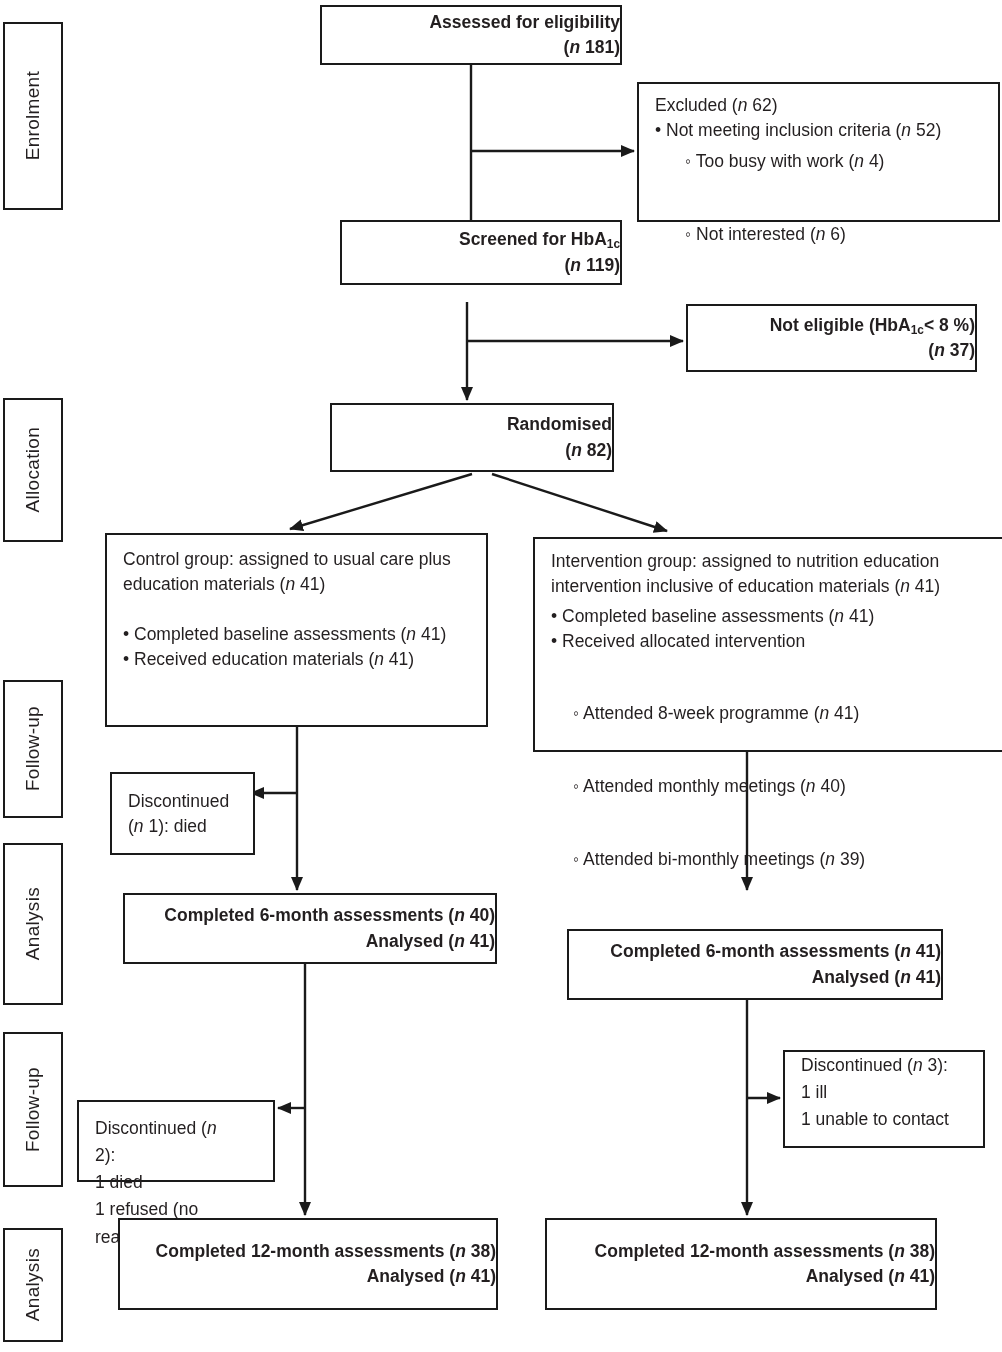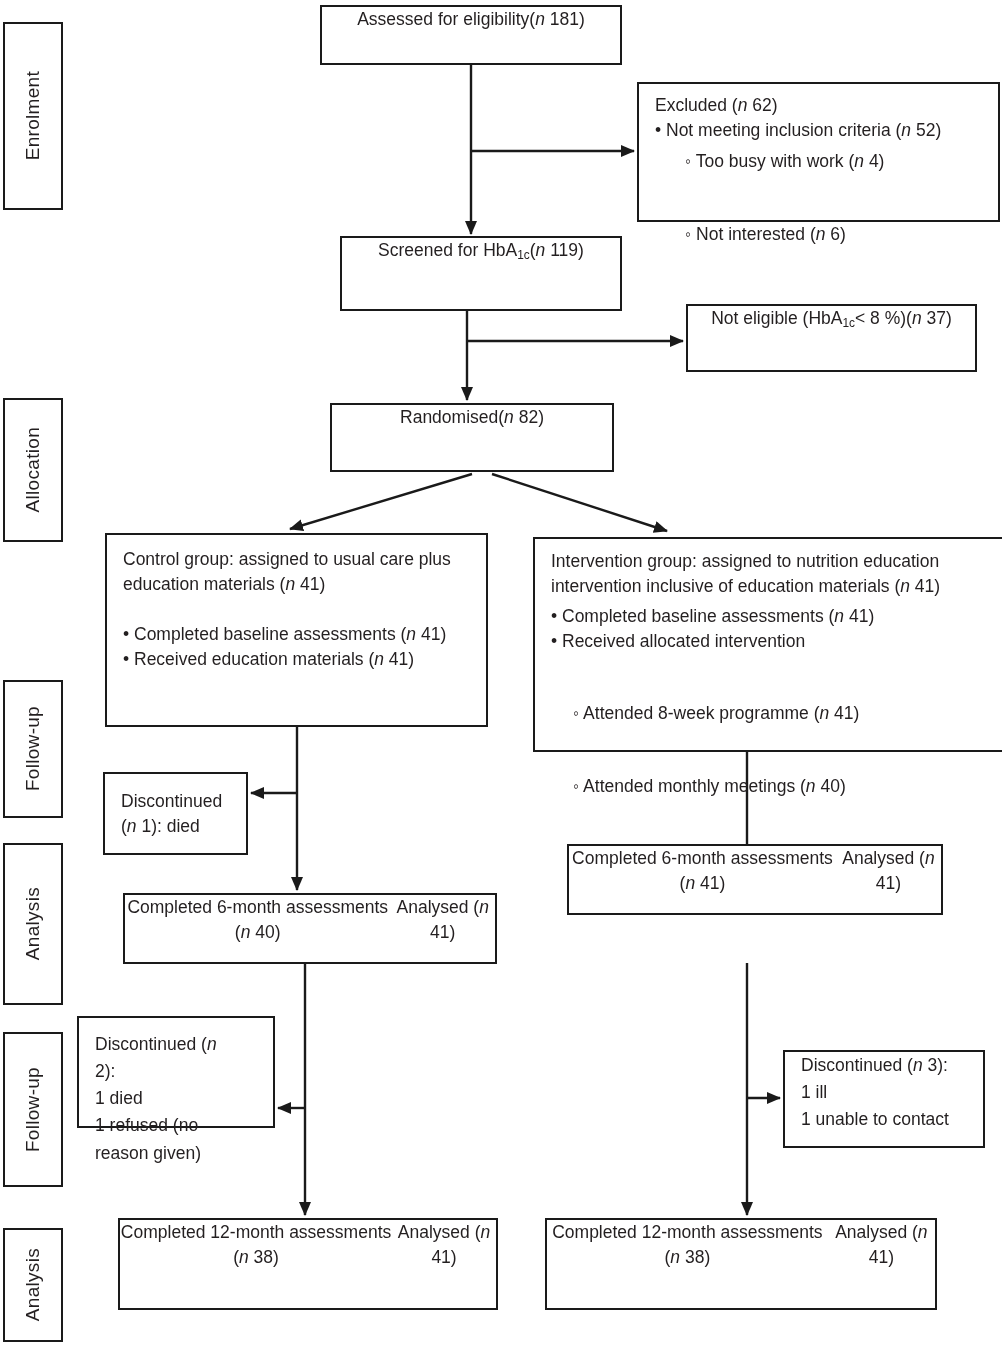--- a/index.html
+++ b/index.html
@@ -27,24 +27,25 @@
 
   .box {
     position: absolute;
     border: 2px solid #1a1a1a;
     background: #ffffff;
     font-size: 17.5px;
     line-height: 1.45;
   }
   .box.center {
     display: flex;
-    flex-direction: row;
-    align-items: flex-start;
+    flex-direction: column;
+    align-items: flex-end;
     justify-content: center;
     text-align: center;
+    font-weight: bold;
   }
   .box.left { padding: 9px 16px; text-align: left; }
 
   .line { white-space: normal; }
   .b2 { padding-left: 30px; margin-top: 48px; }
   .gap-lg { margin-top: 24px; }
   .gap-sm { margin-top: 5px; }
 
   i { font-style: italic; }
   sub { font-size: 68%; line-height: 0; vertical-align: -0.25em; }
@@ -117,21 +118,21 @@
     <div class="line">(<i>n</i> 181)</div>
   </div>
 
   <div class="box left" style="left:637px;top:82px;width:363px;height:140px">
     <div class="line">Excluded (<i>n</i> 62)</div>
     <div class="line">• Not meeting inclusion criteria (<i>n</i> 52)</div>
     <div class="line b2 gap-sm">◦ Too busy with work (<i>n</i> 4)</div>
     <div class="line b2">◦ Not interested (<i>n</i> 6)</div>
   </div>
 
-  <div class="box center" style="left:340px;top:236px;width:282px;height:75px">
+  <div class="box center" style="left:340px;top:220px;width:282px;height:65px">
     <div class="line">Screened for HbA<sub>1c</sub></div>
     <div class="line">(<i>n</i> 119)</div>
   </div>
 
   <div class="box center" style="left:686px;top:304px;width:291px;height:68px">
     <div class="line">Not eligible (HbA<sub>1c</sub>&lt; 8 %)</div>
     <div class="line">(<i>n</i> 37)</div>
   </div>
 
   <div class="box center" style="left:330px;top:403px;width:284px;height:69px">
@@ -147,36 +148,36 @@
 
   <div class="box left" style="left:533px;top:537px;width:472px;height:215px;padding-top:10px;line-height:1.42">
     <div class="line">Intervention group: assigned to nutrition education intervention inclusive of education materials (<i>n</i> 41)</div>
     <div class="line gap-sm">• Completed baseline assessments (<i>n</i> 41)</div>
     <div class="line">• Received allocated intervention</div>
     <div class="line b2" style="padding-left:22px">◦ Attended 8-week programme (<i>n</i> 41)</div>
     <div class="line b2" style="padding-left:22px">◦ Attended monthly meetings (<i>n</i> 40)</div>
     <div class="line b2" style="padding-left:22px">◦ Attended bi-monthly meetings (<i>n</i> 39)</div>
   </div>
 
-  <div class="box left" style="left:103px;top:772px;width:145px;height:83px;padding-top:15px">
+  <div class="box left" style="left:110px;top:772px;width:145px;height:83px;padding-top:15px">
     <div class="line">Discontinued</div>
     <div class="line">(<i>n</i> 1): died</div>
   </div>
 
   <div class="box center" style="left:123px;top:893px;width:374px;height:71px">
     <div class="line">Completed 6-month assessments (<i>n</i> 40)</div>
     <div class="line">Analysed (<i>n</i> 41)</div>
   </div>
 
-  <div class="box center" style="left:567px;top:844px;width:376px;height:71px">
+  <div class="box center" style="left:567px;top:929px;width:376px;height:71px">
     <div class="line">Completed 6-month assessments (<i>n</i> 41)</div>
     <div class="line">Analysed (<i>n</i> 41)</div>
   </div>
 
-  <div class="box left" style="left:77px;top:1016px;width:198px;height:112px;padding:13px 32px 9px 16px;line-height:1.55">
+  <div class="box left" style="left:77px;top:1100px;width:198px;height:82px;padding:13px 32px 9px 16px;line-height:1.55">
     <div class="line">Discontinued (<i>n</i> 2):</div>
     <div class="line">1 died</div>
     <div class="line">1 refused (no reason given)</div>
   </div>
 
   <div class="box left" style="left:783px;top:1050px;width:202px;height:98px;padding-top:0;line-height:1.55">
     <div class="line">Discontinued (<i>n</i> 3):</div>
     <div class="line">1 ill</div>
     <div class="line">1 unable to contact</div>
   </div>

